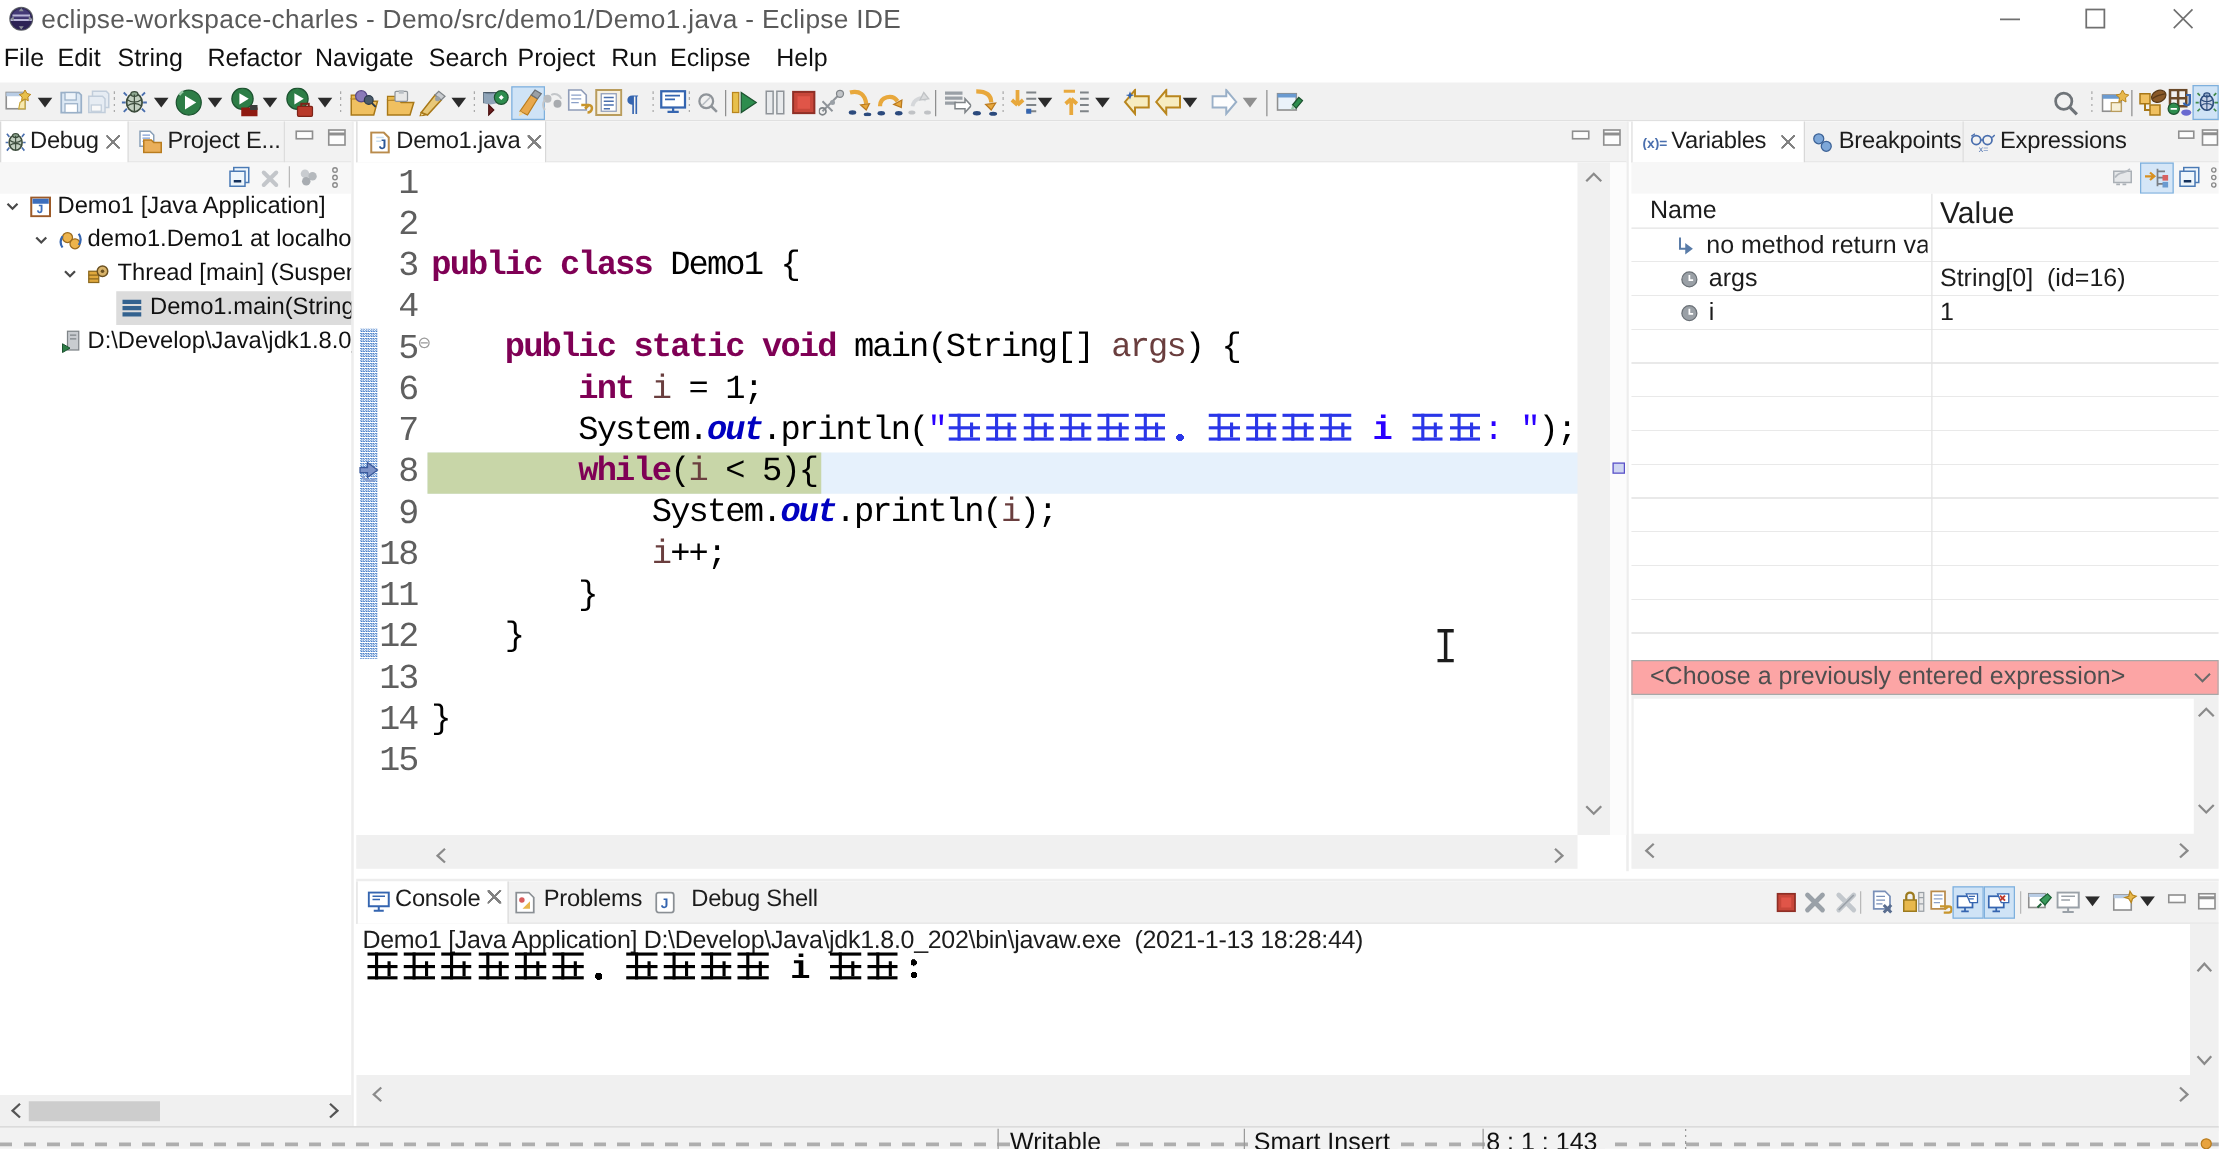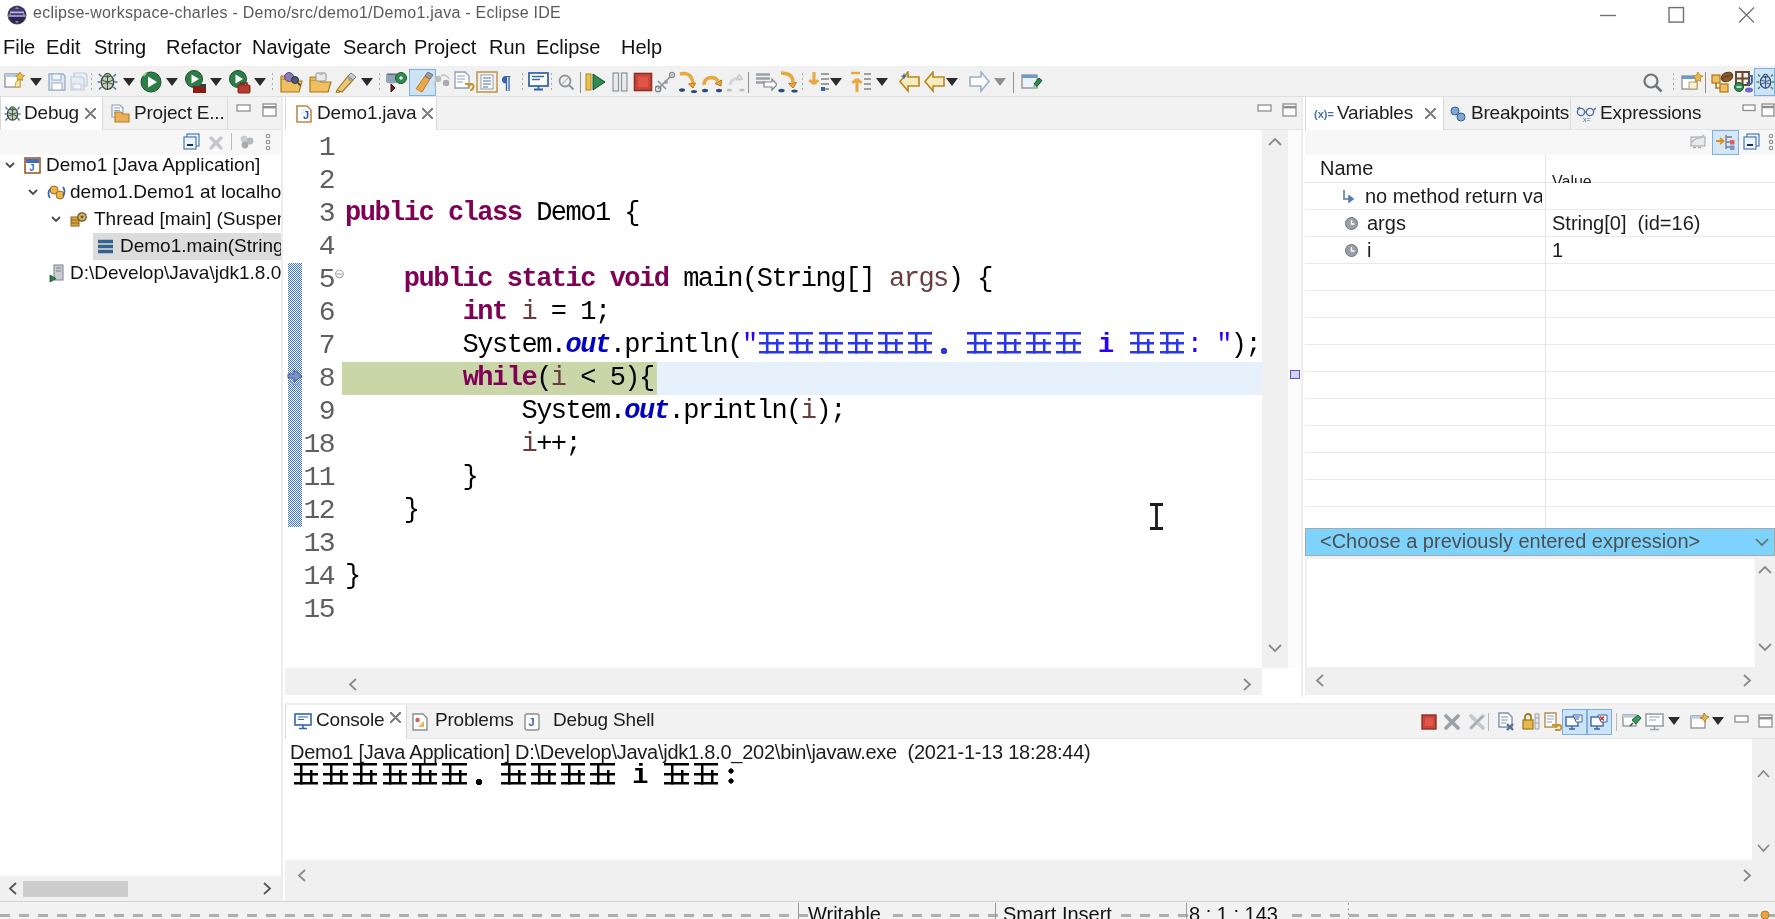--- a/index.html
+++ b/index.html
@@ -1,17 +1,17 @@
 <!DOCTYPE html>
 <html><head><meta charset="utf-8"><style>
 *{margin:0;padding:0;box-sizing:border-box}
 html,body{width:1775px;height:919px;overflow:hidden;background:#fff;font-family:"Liberation Sans",sans-serif;-webkit-font-smoothing:antialiased}
 .abs{position:absolute}
 #title{position:absolute;left:0;top:0;width:1775px;height:30px;background:#fff}
-#title .ttext{position:absolute;left:33px;top:4px;font-size:16px;color:#5a5a5a;letter-spacing:0.25px}
+#title .ttext{position:absolute;left:33px;top:4px;font-size:21px;color:#5a5a5a;letter-spacing:0.25px}
 #menu{position:absolute;left:0;top:30px;width:1775px;height:36px;background:#fff}
 #menu span{position:absolute;top:6px;font-size:20px;color:#111}
 #tbar{position:absolute;left:0;top:66px;width:1775px;height:31px;background:#f1f1f1;border-bottom:1px solid #e0e0e0}
 #left{position:absolute;left:0;top:97px;width:283px;height:808px;background:#fff;border-right:2px solid #ededed}
 #editor{position:absolute;left:285px;top:97px;width:1018px;height:600px;background:#fff;border-right:2px solid #ededed}
 #right{position:absolute;left:1305px;top:97px;width:470px;height:600px;background:#fff}
 #console{position:absolute;left:285px;top:703px;width:1490px;height:202px;background:#fff;border-top:2px solid #ededed}
 #status{position:absolute;left:0;top:901px;width:1775px;height:18px;background:#f2f2f2;border-top:1px solid #d4d4d4}
 
 .tabrow{position:absolute;left:0;top:0;right:0;height:33px;background:#f2f2f2;border-bottom:1px solid #e5e5e5}
@@ -556,21 +556,21 @@
   <path d="M4 12h6" stroke="#16325c" stroke-width="2"></path>
  </svg>
  <svg class="abs" style="left:462px;top:36px" width="8" height="18" viewBox="0 0 8 18">
   <circle cx="4" cy="3" r="1.7" fill="none" stroke="#8a8a8a" stroke-width="1.1"></circle>
       <circle cx="4" cy="9" r="1.7" fill="none" stroke="#8a8a8a" stroke-width="1.1"></circle>
       <circle cx="4" cy="15" r="1.7" fill="none" stroke="#8a8a8a" stroke-width="1.1"></circle>
  </svg>
 
  <div class="abs" style="left:0;top:58px;width:470px;height:28px;background:#fff;border-bottom:1px solid #e4e4e4">
   <div class="abs" style="left:15px;top:2px;font-size:20px;color:#1c1c1c">Name</div>
-  <div class="abs" style="left:247px;top:18px;font-size:16px;color:#1c1c1c">Value</div>
+  <div class="abs" style="left:247px;top:2px;font-size:24px;color:#1c1c1c">Value</div>
  </div>
  <div class="abs" style="left:240px;top:58px;width:1px;height:373px;background:#e4e4e4;z-index:3"></div>
  <div class="abs" style="left:0;top:86px;width:470px;height:345px;background-image:repeating-linear-gradient(#fff 0 26px,#e9e9e9 26px 27px)"></div>
  <div class="abs" style="left:37px;top:88px;width:200px;height:24px;overflow:hidden">
   <svg class="abs" style="left:0;top:3px" width="17" height="16" viewBox="0 0 17 16">
         <path d="M2 2v9h8M7 8l4 3-4 3z" fill="none" stroke="#5a7ca8" stroke-width="1.6"></path>
         <path d="M7 8l4 3-4 3z" fill="#5a7ca8"></path>
       </svg>
   <div class="abs" style="left:23px;top:0;font-size:20px;color:#1c1c1c;white-space:nowrap">no method return val</div>
  </div>
@@ -584,21 +584,21 @@
  <div class="abs" style="left:247px;top:115px;font-size:20px;color:#1c1c1c">String[0]&nbsp; (id=16)</div>
  <div class="abs" style="left:39px;top:142px;width:200px;height:24px">
   <svg class="abs" style="left:0;top:4px" width="15" height="15" viewBox="0 0 15 15">
         <circle cx="7.5" cy="7.5" r="6" fill="#9aa0a6" stroke="#6a7076"></circle>
         <path d="M7.5 4v4h3" stroke="#fff" stroke-width="1.4" fill="none"></path>
       </svg>
   <div class="abs" style="left:23px;top:0;font-size:20px;color:#1c1c1c">i</div>
  </div>
  <div class="abs" style="left:247px;top:142px;font-size:20px;color:#1c1c1c">1</div>
 
- <div class="abs" style="left:0;top:431px;width:470px;height:28px;background:#7dd3fc;border:1px solid #a8a8a8">
+ <div class="abs" style="left:0;top:431px;width:470px;height:28px;background:#fca5a5;border:1px solid #a8a8a8">
   <div class="abs" style="left:14px;top:1px;font-size:20px;color:#4e4e4e">&lt;Choose a previously entered expression&gt;</div>
   <svg class="abs" style="left:449px;top:9px" width="14" height="9" viewBox="0 0 14 9">
         <path d="M1 1l6 6 6-6" fill="none" stroke="#6a6a6a" stroke-width="1.6"></path>
       </svg>
  </div>
  <div class="abs" style="left:0;top:459px;width:470px;height:139px;background:#f0f0f0"></div>
  <div class="abs" style="left:2px;top:462px;width:448px;height:108px;background:#fff"></div>
  <svg class="abs" style="left:452px;top:468px" width="16" height="10" viewBox="0 0 16 10">
       <path d="M2 8 8 2l6 6" fill="none" stroke="#8a8a8a" stroke-width="1.8"></path>
     </svg>

